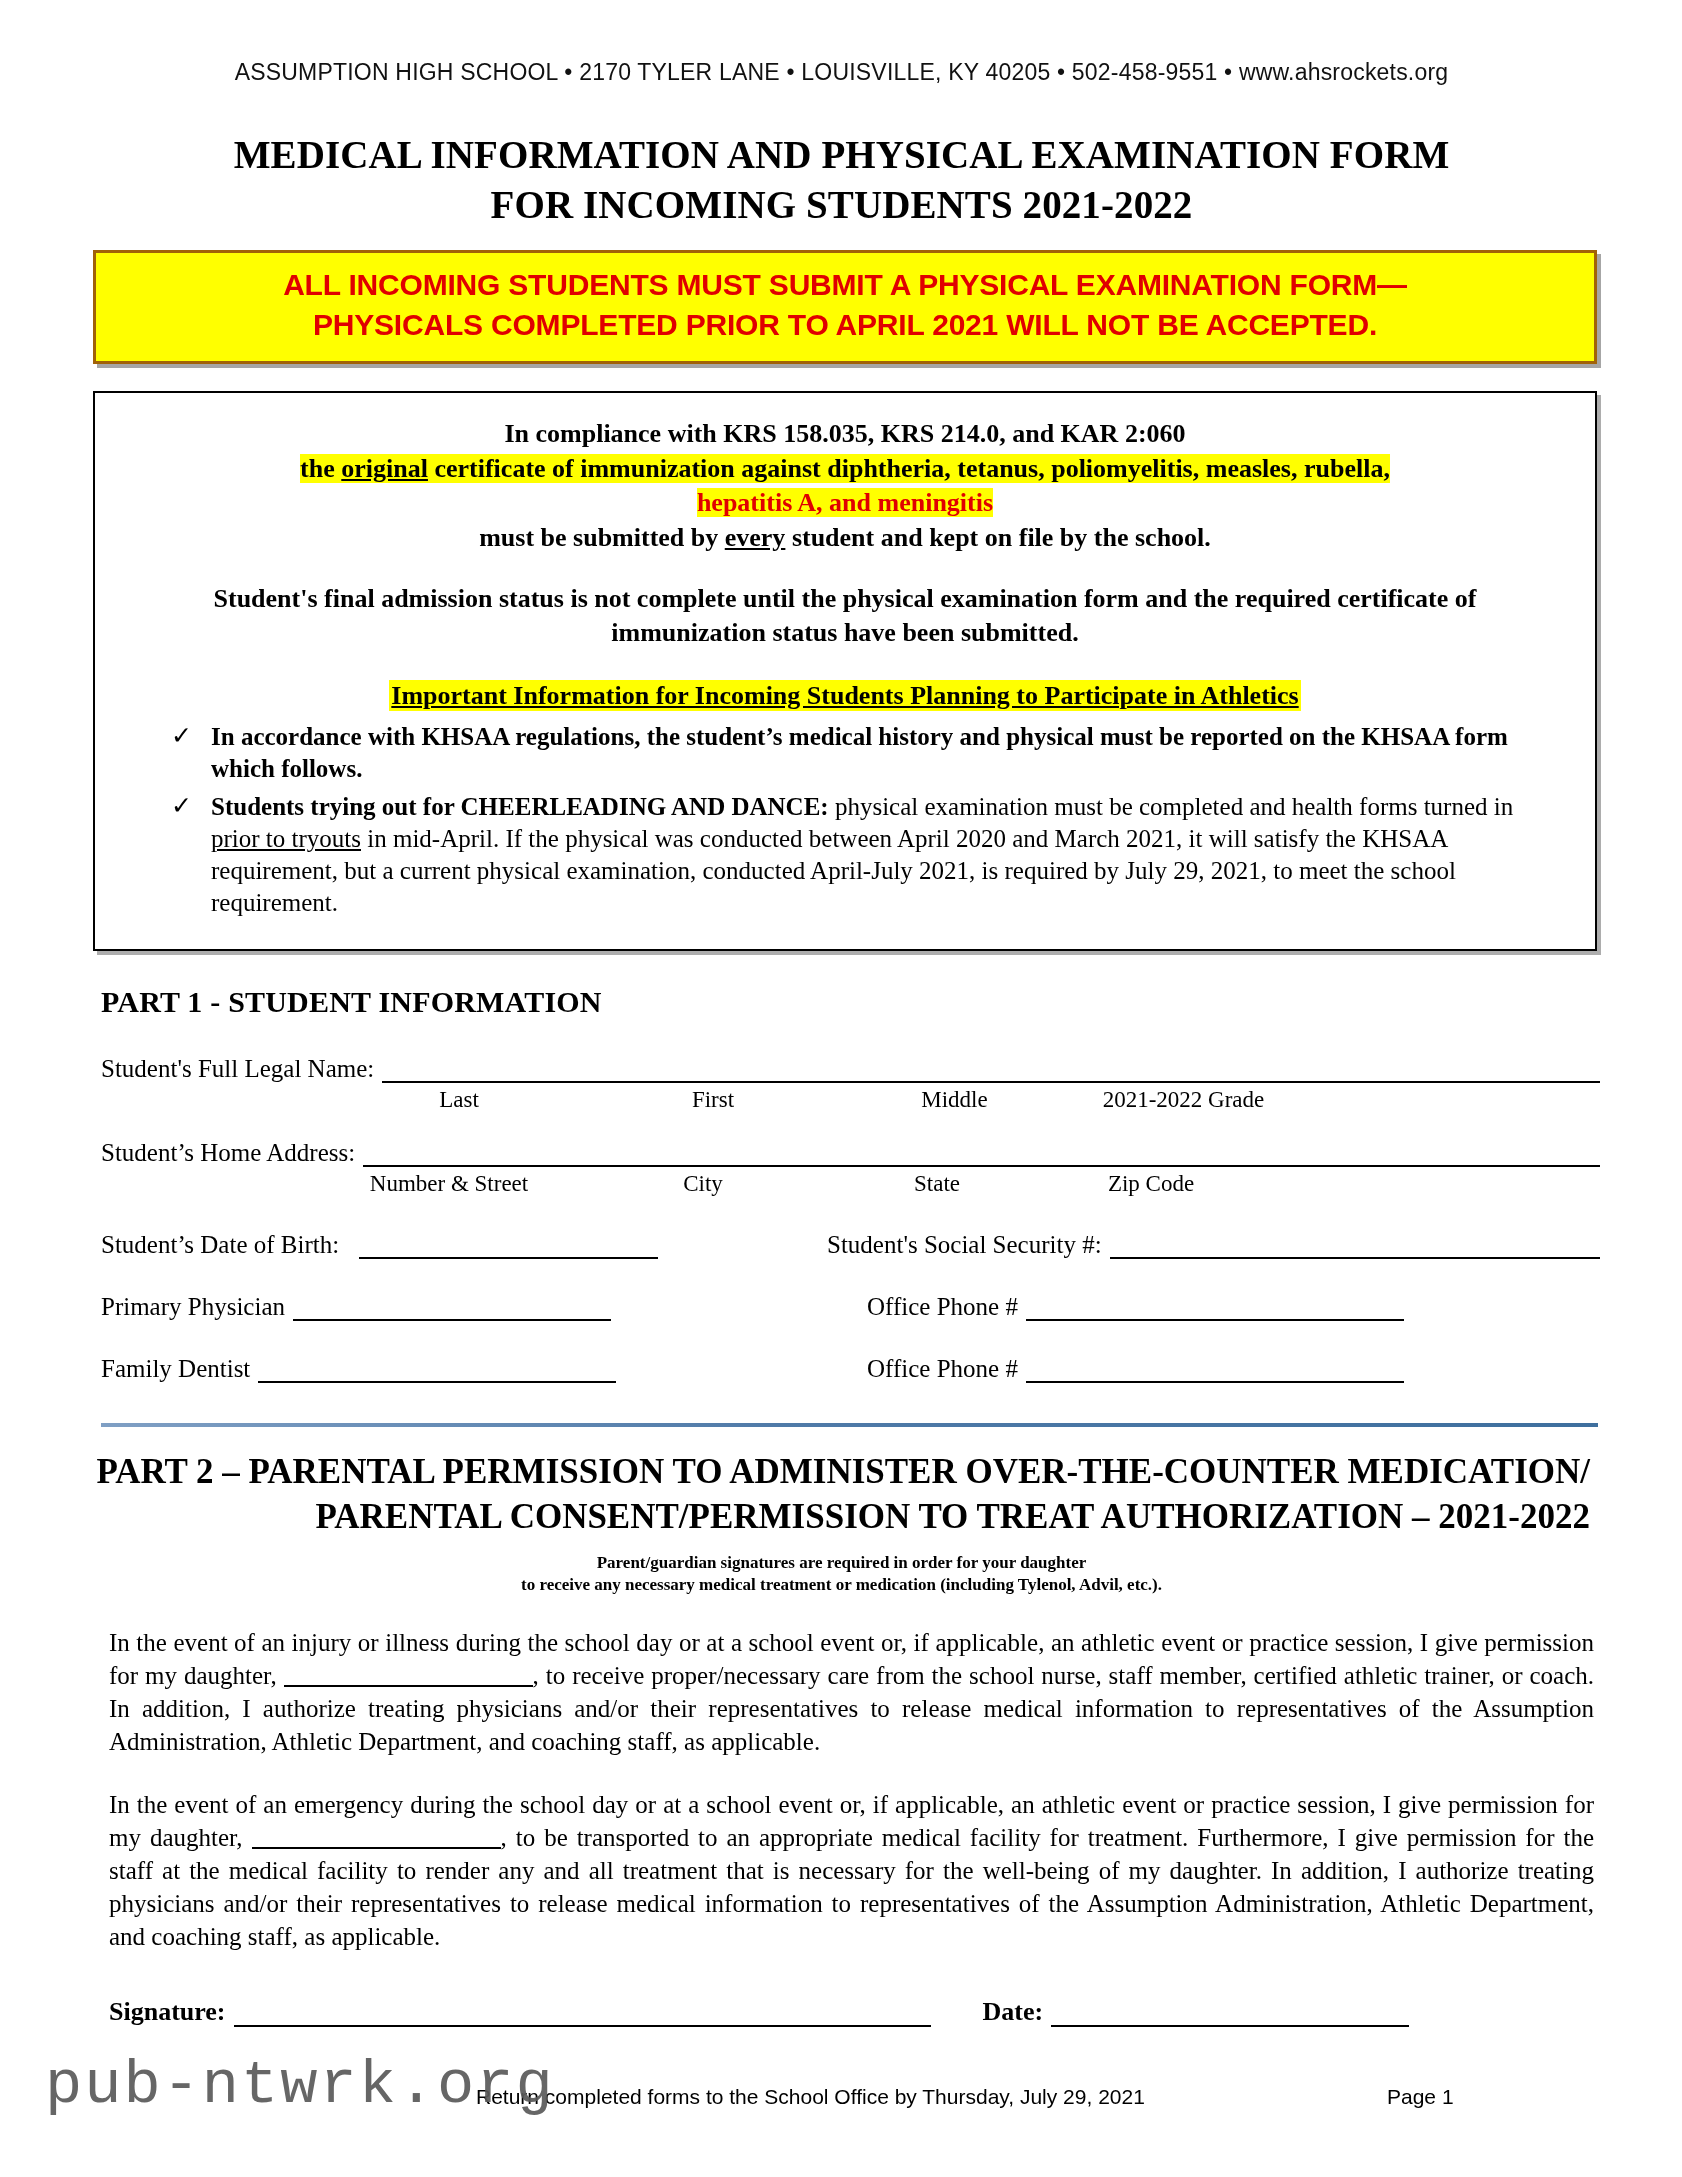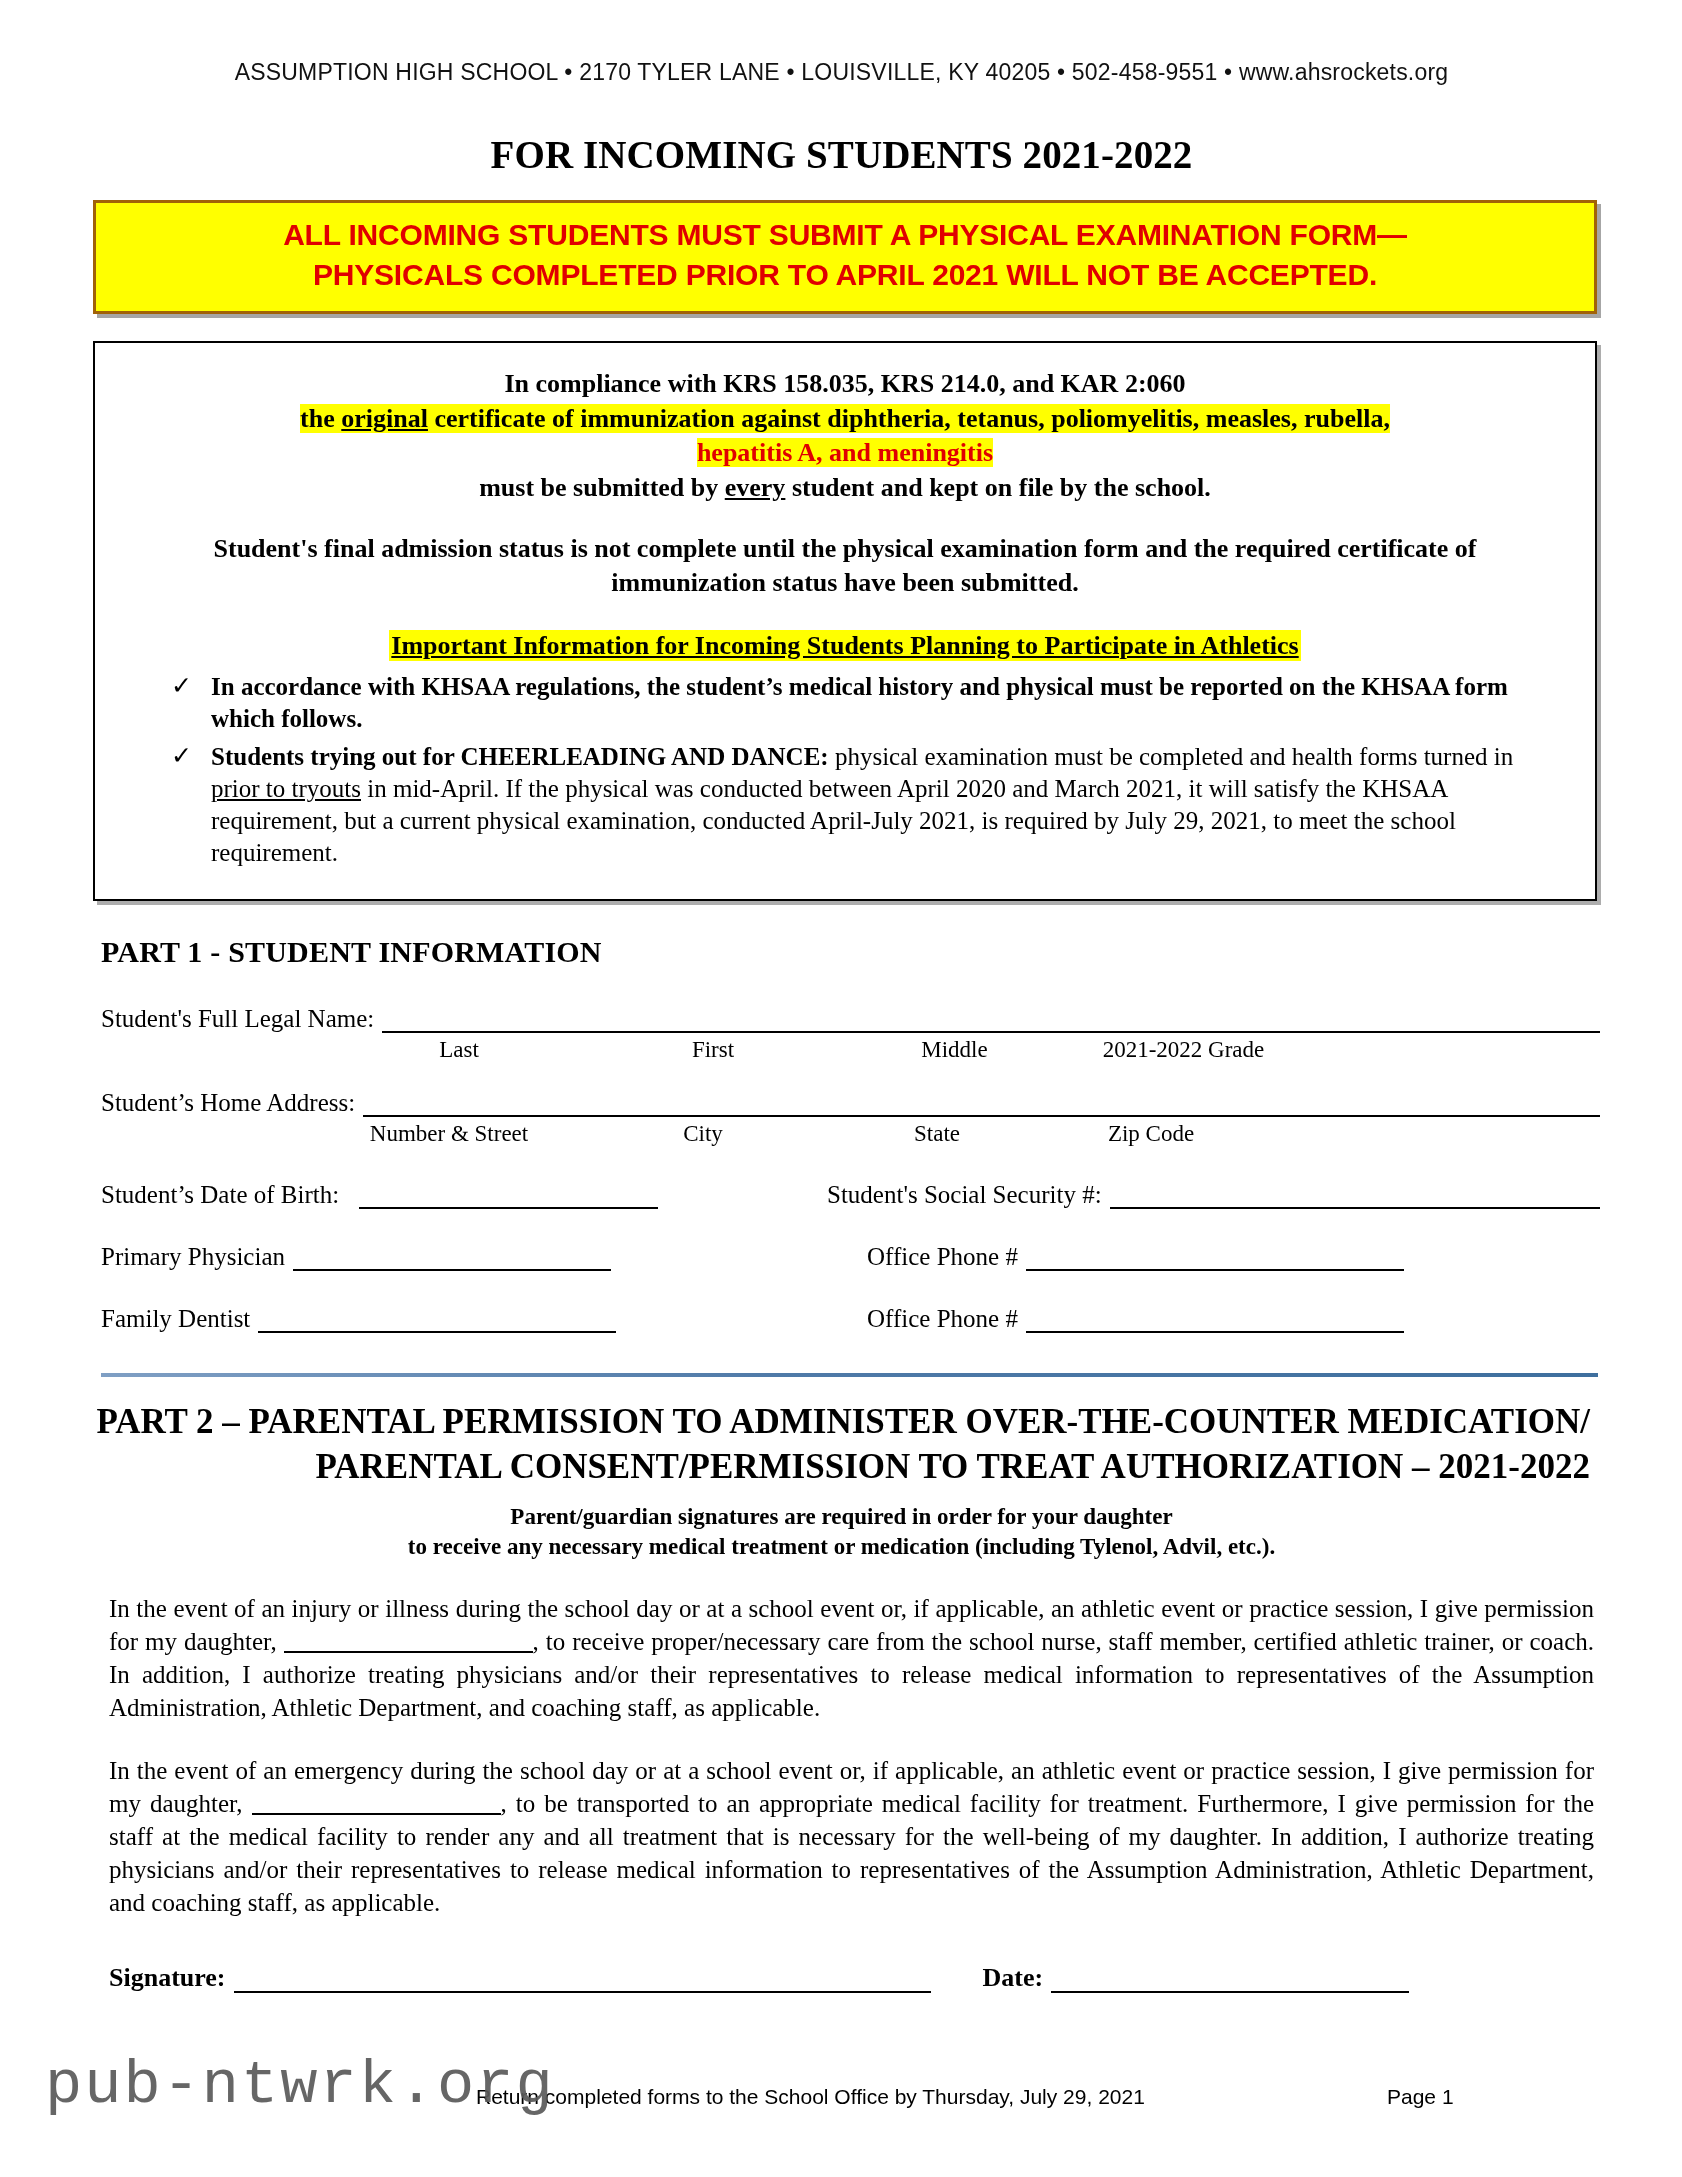--- a/index.html
+++ b/index.html
@@ -174,21 +174,21 @@
   .part2-heading {
     text-align: right;
     font-weight: bold;
     font-size: 35px;
     line-height: 1.3;
     margin: 22px 80px 0 80px;
   }
   .part2-sub {
     text-align: center;
     font-weight: bold;
-    font-size: 23px;
+    font-size: 17px;
     line-height: 1.3;
     margin-top: 12px;
   }
 
   .para {
     margin: 30px 76px 0 96px;
     font-size: 25px;
     line-height: 1.32;
     text-align: justify;
   }
@@ -240,20 +240,21 @@
   }
 </style>
 </head>
 <body>
 
 <div class="page">
 
   <div class="school-line">ASSUMPTION HIGH SCHOOL • 2170 TYLER LANE • LOUISVILLE, KY 40205 • 502-458-9551 • www.ahsrockets.org</div>
 
   <div class="doc-title">
+    <span class="l1">MEDICAL INFORMATION AND PHYSICAL EXAMINATION FORM</span>
     <span class="l2">FOR INCOMING STUDENTS 2021-2022</span>
   </div>
 
   <div class="alert-banner">
     <span class="line">ALL INCOMING STUDENTS MUST SUBMIT A PHYSICAL EXAMINATION FORM—</span>
     <span class="line">PHYSICALS COMPLETED PRIOR TO APRIL 2021 WILL NOT BE ACCEPTED.</span>
   </div>
 
   <div class="compliance-box">
 

